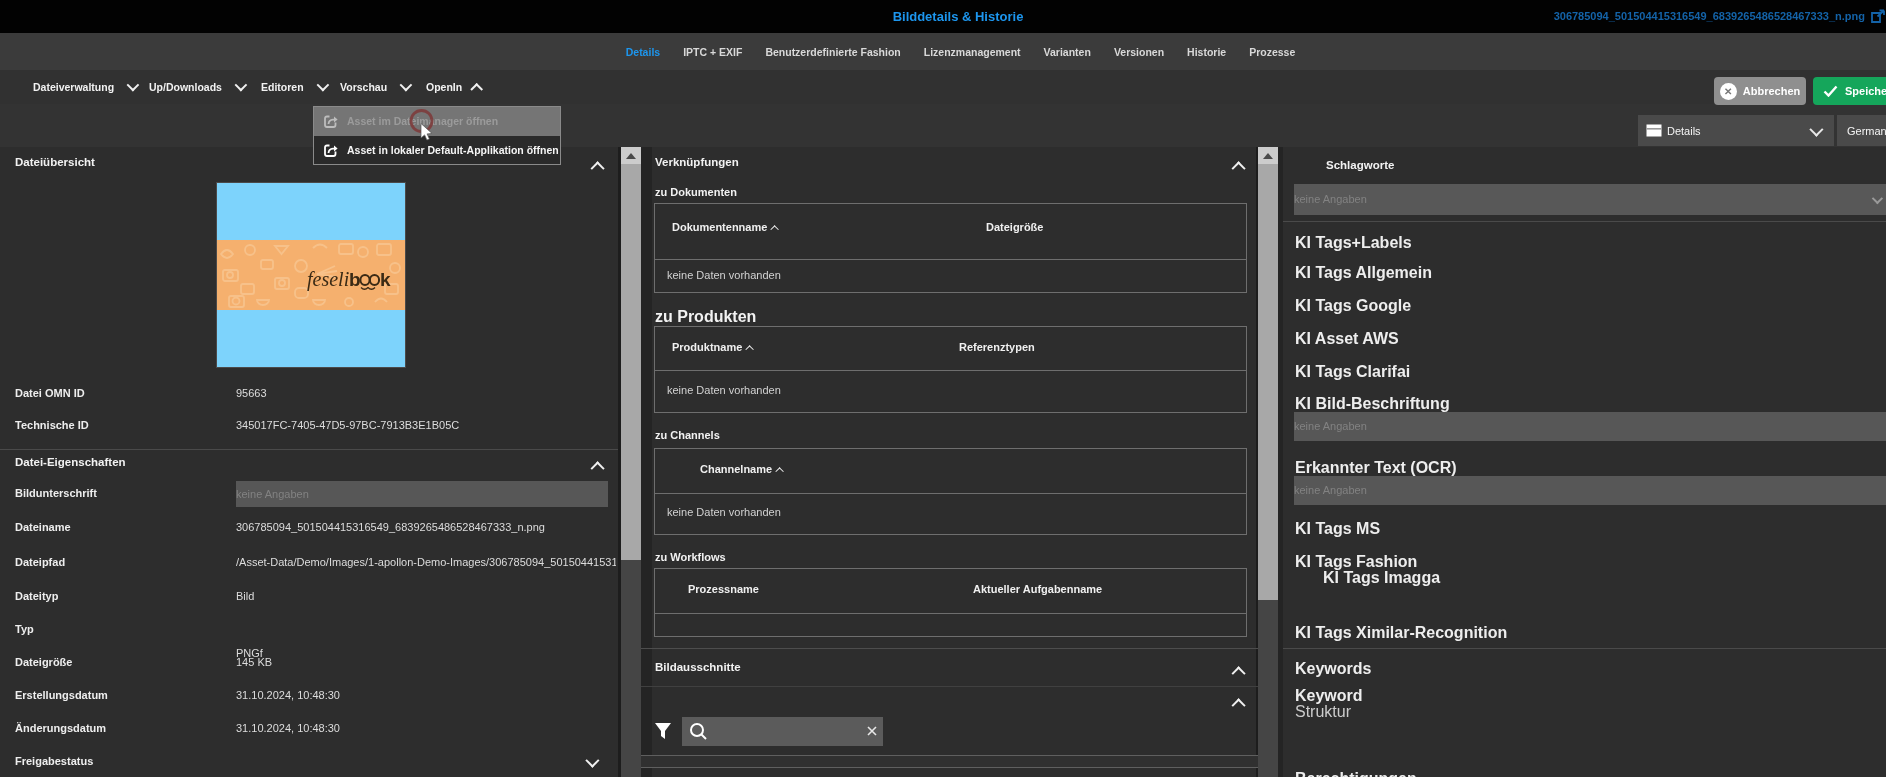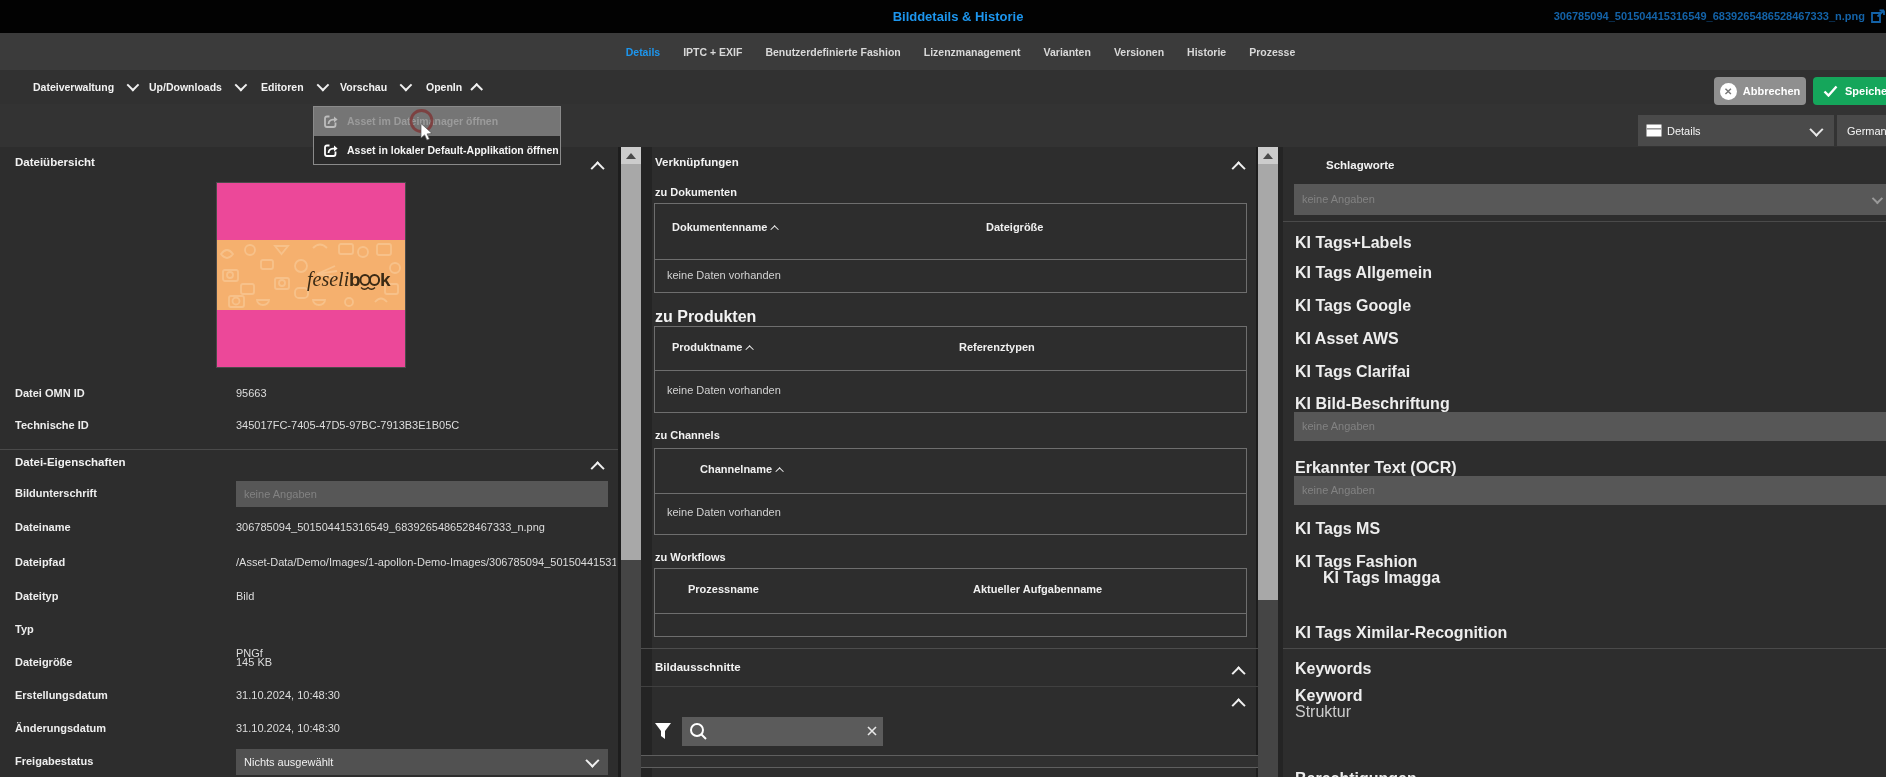--- a/index.html
+++ b/index.html
@@ -46,21 +46,21 @@
   #sb2{left:1258px;top:147px;width:20px;height:630px;background:#454545;}
   #gap4{left:1278px;top:147px;width:5px;height:630px;background:#242424;}
   #rpanel{left:1283px;top:147px;width:603px;height:630px;background:#2d2d2d;}
   .sbbtn{position:absolute;left:0;top:0;width:20px;height:17px;background:#cccccc;}
   .sbbtn:after{content:"";position:absolute;left:5px;top:6px;width:0;height:0;
      border-left:5px solid transparent;border-right:5px solid transparent;border-bottom:6px solid #4a4a4a;}
   .sbthumb{position:absolute;left:0;width:20px;background:#a8a8a8;}
   .hdr{position:absolute;font-size:11.5px;font-weight:bold;color:#f2f2f2;white-space:nowrap;}
   .lbl{position:absolute;left:15px;font-size:11px;font-weight:bold;color:#eeeeee;white-space:nowrap;}
   .val{position:absolute;left:236px;font-size:11px;color:#dddddd;white-space:nowrap;}
-  .inp{position:absolute;background:#575757;color:#828282;font-size:11px;line-height:26px;padding-left:8px;box-sizing:border-box;white-space:nowrap;overflow:hidden;}
+  .inp{position:absolute;background:#575757;color:#828282;font-size:11px;line-height:26px;box-sizing:border-box;white-space:nowrap;overflow:hidden;}
   .line{position:absolute;height:1px;background:#4a4a4a;}
   .tbl{position:absolute;border:1px solid #6e6e6e;box-sizing:border-box;}
   .tbl .hdiv{position:absolute;left:0;right:0;height:1px;background:#6e6e6e;}
   .thead{position:absolute;font-size:11px;font-weight:bold;color:#f0f0f0;white-space:nowrap;}
   .tnote{position:absolute;font-size:11px;color:#d2d2d2;white-space:nowrap;}
   .slbl{position:absolute;left:1295px;font-size:16px;font-weight:bold;color:#eeeeee;white-space:nowrap;}
 </style>
 </head>
 <body>
 <div id="page">
@@ -121,21 +121,21 @@
   <div class="abs" id="gap3"></div>
   <div class="abs" id="sb2">
       <div class="sbbtn"></div>
       <div class="sbthumb" style="top:17px;height:436px;"></div>
     </div>
   <div class="abs" id="gap4"></div>
   <div class="abs" id="rpanel"></div>
 
   <div class="hdr" style="left:15px;top:156px;">Dateiübersicht</div>
   <span class="chev up abs" style="left:594px;top:162px;"></span>
-  <div class="abs" id="thumbbox" style="left:216px;top:182px;width:190px;height:186px;background:#ec4899;border:1px solid #4b4a4a;box-sizing:border-box;">
+  <div class="abs" id="thumbbox" style="left:216px;top:182px;width:190px;height:186px;background:#7dd3fc;border:1px solid #4b4a4a;box-sizing:border-box;">
     <svg width="188" height="70" viewBox="0 0 188 70" style="position:absolute;left:0;top:57px;">
       <rect width="188" height="70" fill="#f5b06e"></rect>
       <g fill="none" stroke="#f9d2a4" stroke-width="1.8" opacity="0.52">
         <rect x="6" y="30" width="15" height="11" rx="2"></rect>
         <circle cx="13" cy="35" r="3"></circle>
         <rect x="24" y="44" width="13" height="10" rx="2"></rect>
         <rect x="12" y="56" width="15" height="11" rx="2"></rect>
         <circle cx="19" cy="61" r="3.5"></circle>
         <path d="M4 14 q6 -8 12 0 q-6 8 -12 0 Z"></path>
         <circle cx="33" cy="10" r="5"></circle>
@@ -182,21 +182,20 @@
     <div class="val" style="top:590px;">Bild</div>
   <div class="lbl" style="top:623px;">Typ</div>
     <div class="val" style="top:623px;margin-top:24px;">PNGf</div>
   <div class="lbl" style="top:656px;">Dateigröße</div>
     <div class="val" style="top:656px;">145 KB</div>
   <div class="lbl" style="top:689px;">Erstellungsdatum</div>
     <div class="val" style="top:689px;">31.10.2024, 10:48:30</div>
   <div class="lbl" style="top:722px;">Änderungsdatum</div>
     <div class="val" style="top:722px;">31.10.2024, 10:48:30</div>
   <div class="lbl" style="top:755px;">Freigabestatus</div>
-  <div class="inp" style="left:236px;top:749px;width:372px;height:26px;background:#515151;color:#f0f0f0;">Nichts ausgewählt</div>
   <span class="chev down abs" style="left:586px;top:757px;"></span>
 
   <div class="hdr" style="left:655px;top:156px;">Verknüpfungen</div>
   <span class="chev up abs" style="left:1235px;top:162px;"></span>
   <div class="hdr" style="left:655px;top:186px;font-size:11px;">zu Dokumenten</div>
   <div class="tbl" style="left:654px;top:203px;width:593px;height:90px;">
       <div class="hdiv" style="top:55px;"></div>
     </div>
   <div class="thead" style="left:672px;top:221px;">Dokumentenname&nbsp;&nbsp;<span class="chev up" style="width:5px;height:5px;border-width:1.5px;"></span></div>
   <div class="thead" style="left:986px;top:221px;">Dateigröße</div>

